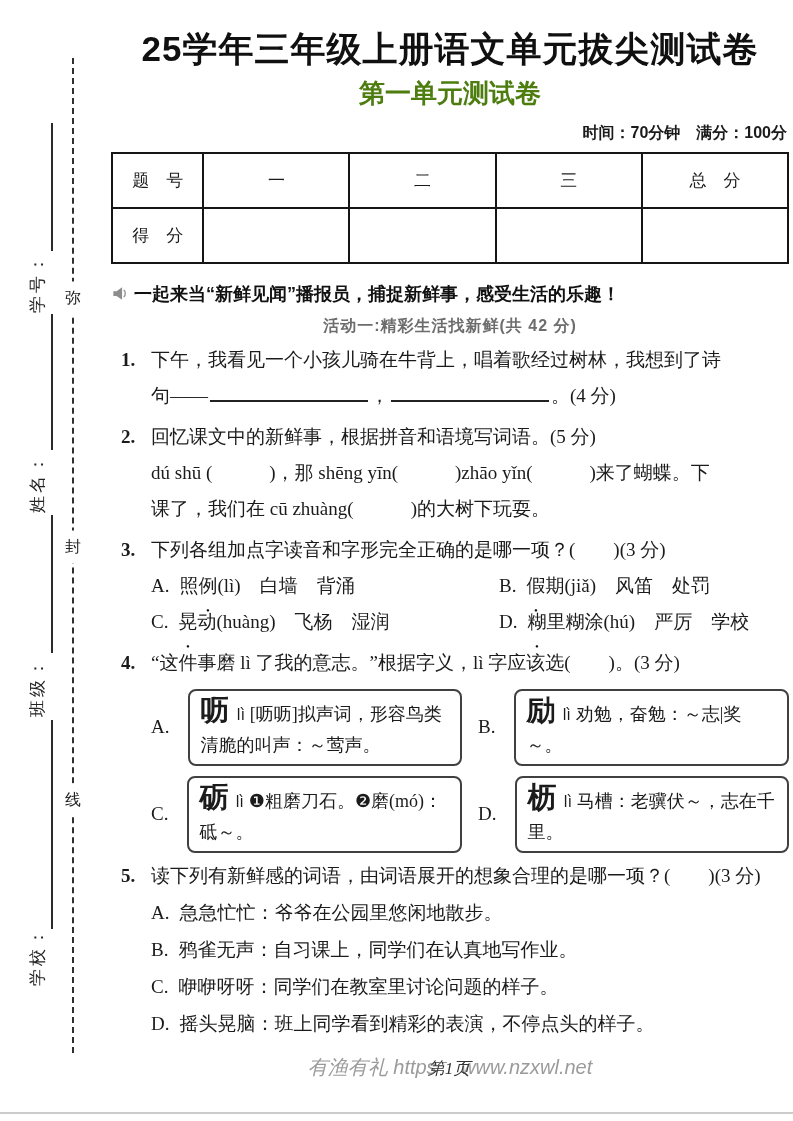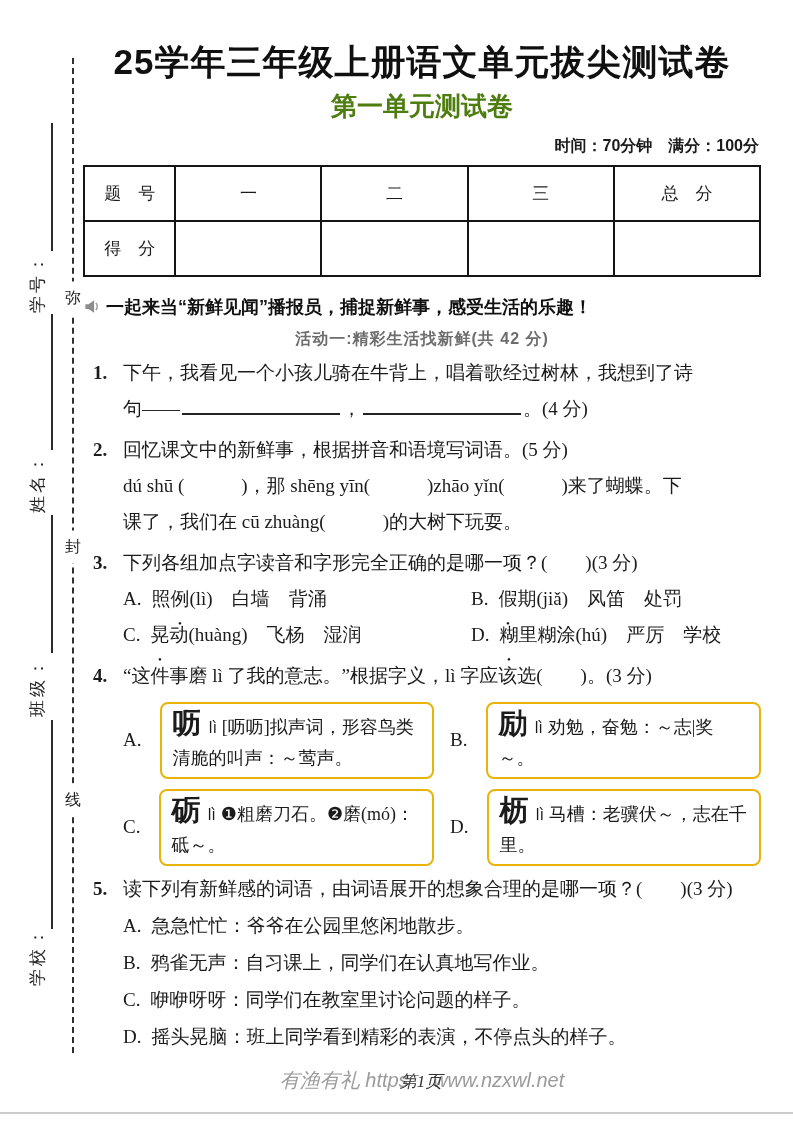--- a/index.html
+++ b/index.html
@@ -10,21 +10,21 @@
   .seg1{top:123px;height:128px;}
   .seg2{top:314px;height:136px;}
   .seg3{top:515px;height:138px;}
   .seg4{top:720px;height:209px;}
   .dashline{position:absolute;left:72px;top:58px;height:995px;width:0;border-left:2px dashed #2f2f2f;}
   .seal-label{position:absolute;left:37px;transform:translate(-50%,-50%) rotate(-90deg);
         white-space:nowrap;font-size:17px;letter-spacing:3px;color:#222;}
   .seal-char{position:absolute;left:73px;transform:translate(-50%,-50%);background:#fff;
         font-size:16px;padding:6px 1px;color:#222;}
   
-  .content{position:absolute;left:83px;top:26px;width:678px;margin-top:13px;}
+  .content{position:absolute;left:111px;top:26px;width:678px;}
   .title{font-family:"Liberation Sans",sans-serif;font-weight:bold;font-size:35px;
         text-align:center;letter-spacing:1px;line-height:1.3;color:#101010;}
   .subtitle{font-family:"Liberation Sans",sans-serif;font-weight:bold;font-size:26px;
         text-align:center;margin-top:4px;color:#4d7c0f;}
   .info{font-family:"Liberation Sans",sans-serif;font-weight:bold;font-size:16px;
         text-align:right;margin-top:12px;padding-right:2px;}
   table.score{width:100%;border-collapse:collapse;margin-top:8px;
         font-family:"Liberation Sans",sans-serif;font-size:17px;}
   table.score td{border:2px solid #151515;height:29px;text-align:center;padding:12px;}
   td.c0{width:13.5%;}
@@ -41,21 +41,21 @@
   .indent{text-indent:38px;}
   .blank{display:inline-block;width:158px;height:19px;border-bottom:2px solid #222;
         margin:0 2px;vertical-align:baseline;}
   .optgrid{display:grid;grid-template-columns:348px 1fr;}
   .opt-label{margin-right:10px;}
   .dotted{position:relative;display:inline-block;}
   .dotted::after{content:"•";position:absolute;left:50%;transform:translateX(-50%);
         bottom:-11px;font-size:11px;line-height:10px;color:#111;}
   .q4grid{display:grid;grid-template-columns:1fr 1fr;gap:10px 16px;margin-top:8px;line-height:30px;}
   .q4item{display:flex;align-items:center;gap:9px;}
-  .q4box{flex:1;border:2px solid #eab308;border-radius:8px;padding:4px 10px;min-height:62px;
+  .q4box{flex:1;border:2px solid #404040;border-radius:8px;padding:4px 10px;min-height:62px;
         display:flex;align-items:center;font-size:18px;justify-content:flex-end;}
   .q4head{font-size:29px;font-weight:bold;margin-right:7px;}
   .q4py{font-family:"DejaVu Sans",sans-serif;font-size:15px;margin-right:5px;}
   .q5opt{line-height:37px;}
   
   .footer{text-align:center;margin-top:12px;font-family:"Liberation Sans",sans-serif;
         font-size:20px;color:#9b9b9b;white-space:nowrap;font-style:italic;}
   .pageno{color:#333;font-size:17px;margin:0 -9px;font-family:"Liberation Serif",serif;position:relative;}
   .bottom-line{position:absolute;left:0;right:0;top:1112px;height:2px;background:#cccccc;}
 </style>

